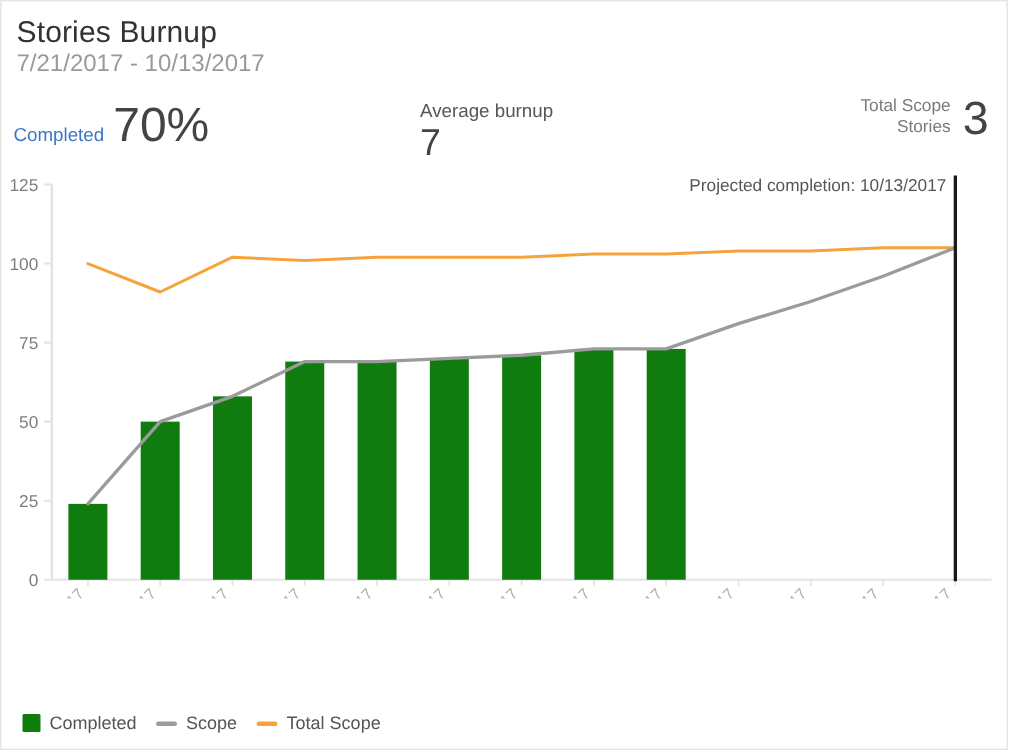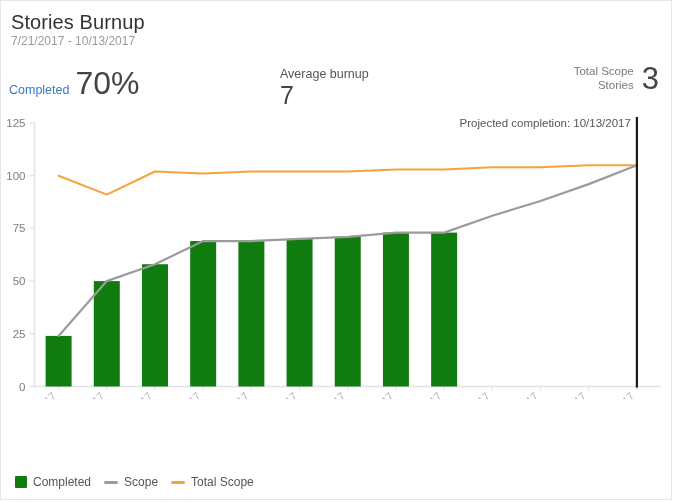--- a/index.html
+++ b/index.html
@@ -1,21 +1,21 @@
 <!DOCTYPE html>
 <html><head>
 <meta charset="utf-8">
 <style>
   html,body{margin:0;padding:0;background:#fff;}
   body{width:674px;height:502px;font-family:"Liberation Sans",sans-serif;-webkit-font-smoothing:antialiased;}
   #card{position:relative;width:672px;height:500px;border:1px solid #e6e6e6;background:#fff;box-sizing:border-box;overflow:hidden;}
 
   
   #hdr-title{position:absolute;left:10px;top:10px;font-size:20px;color:#333;letter-spacing:.1px;}
-  #hdr-range{position:absolute;left:10px;top:33px;font-size:12px;color:#9a9a9a;}
+  #hdr-range{position:absolute;left:10px;top:33px;font-size:16px;color:#9a9a9a;}
 
   .rt-block{position:absolute;display:flex;align-items:center;justify-content:flex-end;}
   .rt-label{font-size:11.5px;color:#7a7a7a;text-align:right;line-height:13.5px;}
   .rt-value{font-size:31px;color:#444;font-weight:300;margin-left:8px;line-height:31px;}
 
   #stories-remaining{right:12px;top:12px;}
   #total-scope{right:12px;top:62px;}
 
   
   #m-completed{position:absolute;left:8px;top:64px;display:flex;align-items:baseline;}

